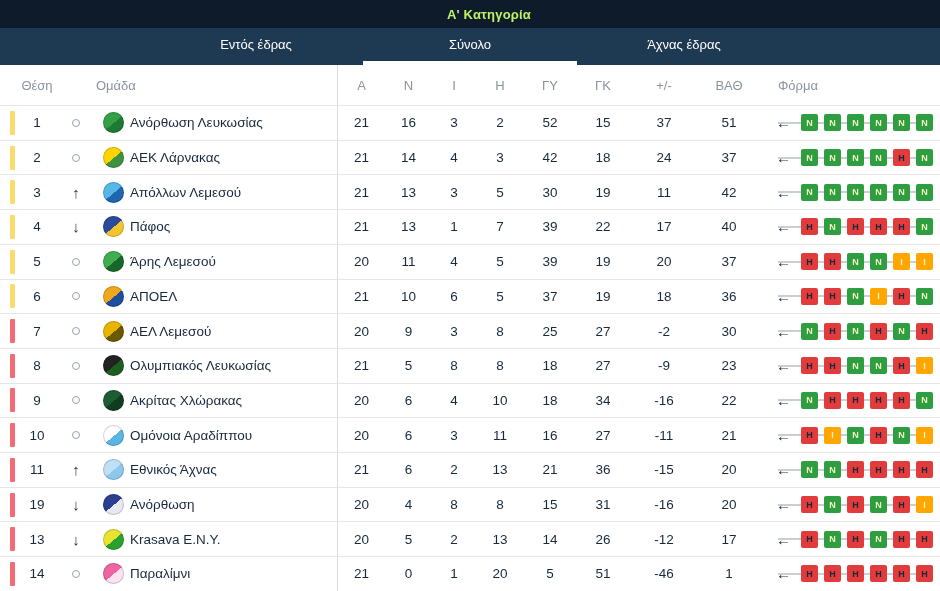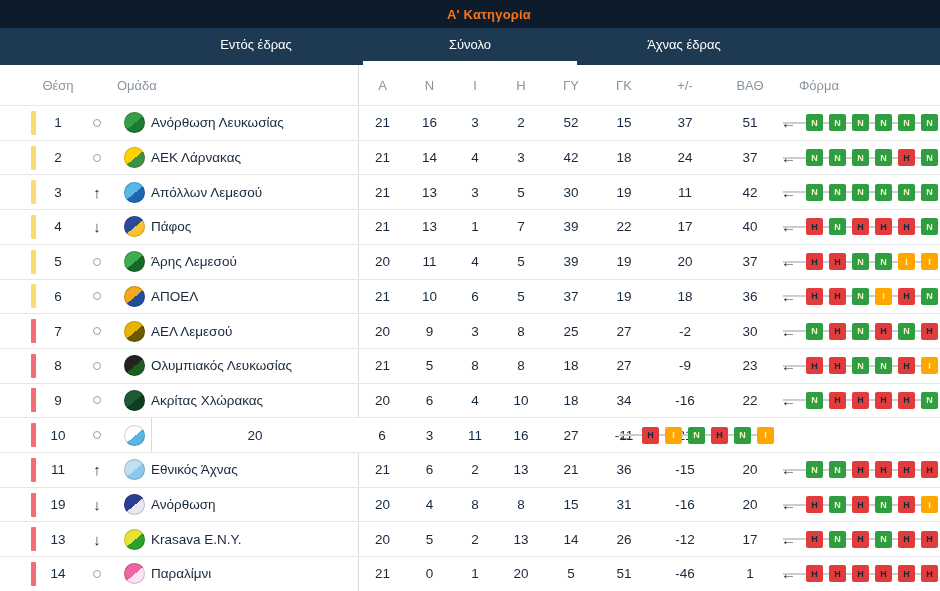--- a/index.html
+++ b/index.html
@@ -9,39 +9,38 @@
     font-family:"Liberation Sans", sans-serif;
     background:#ffffff;
     overflow:hidden;
     position:relative;
   }
   
   .title-bar {
     height:28px; background:#0d1b2b;
     display:flex; align-items:center; justify-content:center;
   }
-  .title-bar .title { color:#f97316; font-size:13px; font-weight:bold; letter-spacing:.2px;margin-left:38px; }
+  .title-bar .title { color:#bef264; font-size:13px; font-weight:bold; letter-spacing:.2px;margin-left:38px; }
   
   .tab-bar {
     height:37px; background:#1e3a52;
     display:flex; justify-content:center;
   }
   .tab {
     width:214px; height:100%;
     display:flex; align-items:center; justify-content:center;
     color:#ffffff; font-size:13px; cursor:pointer;
     border-bottom:4px solid transparent;
   }
   .tab.active { border-bottom:4px solid #ffffff; }
   
   .thead, .row {
     display:grid;
     grid-template-columns:18px 38px 40px 34px 207px 48px 47px 44px 48px 52px 54px 68px 62px 1fr;
     align-items:stretch;
-    padding-left:21px;
   }
   .thead { height:40px; }
   .thead .hcell {
     display:flex; align-items:center; justify-content:center;
     color:#8a94a0; font-size:13px;
   }
   .hcell.h-pos { justify-content:center; }
   .hcell.h-team { grid-column:4 / 6; justify-content:flex-start; }
   .hcell.h-form { justify-content:flex-start; padding-left:18px; }
   .v-div { border-left:1px solid #d9dcdf; }
@@ -419,20 +418,21 @@
     <div class="cell zone-cell">
       <span class="zone-bar" style="background: rgb(245, 107, 117);"></span>
     </div>
     <div class="cell pos-cell">10</div>
     <div class="cell trend-cell">
           <span class="trend-same"></span>
         </div>
     <div class="cell logo-cell">
       <span class="logo" style="background: linear-gradient(140deg, rgb(255, 255, 255) 0px, rgb(255, 255, 255) 52%, rgb(90, 180, 229) 52%, rgb(90, 180, 229) 100%);"></span>
     </div>
+    <div class="cell name-cell">Ομόνοια Αραδίππου</div>
     <div class="cell v-div">20</div>
     <div class="cell">6</div>
     <div class="cell">3</div>
     <div class="cell">11</div>
     <div class="cell">16</div>
     <div class="cell">27</div>
     <div class="cell">-11</div>
     <div class="cell">21</div>
     <div class="cell form-cell">
       <span class="form-strip">

